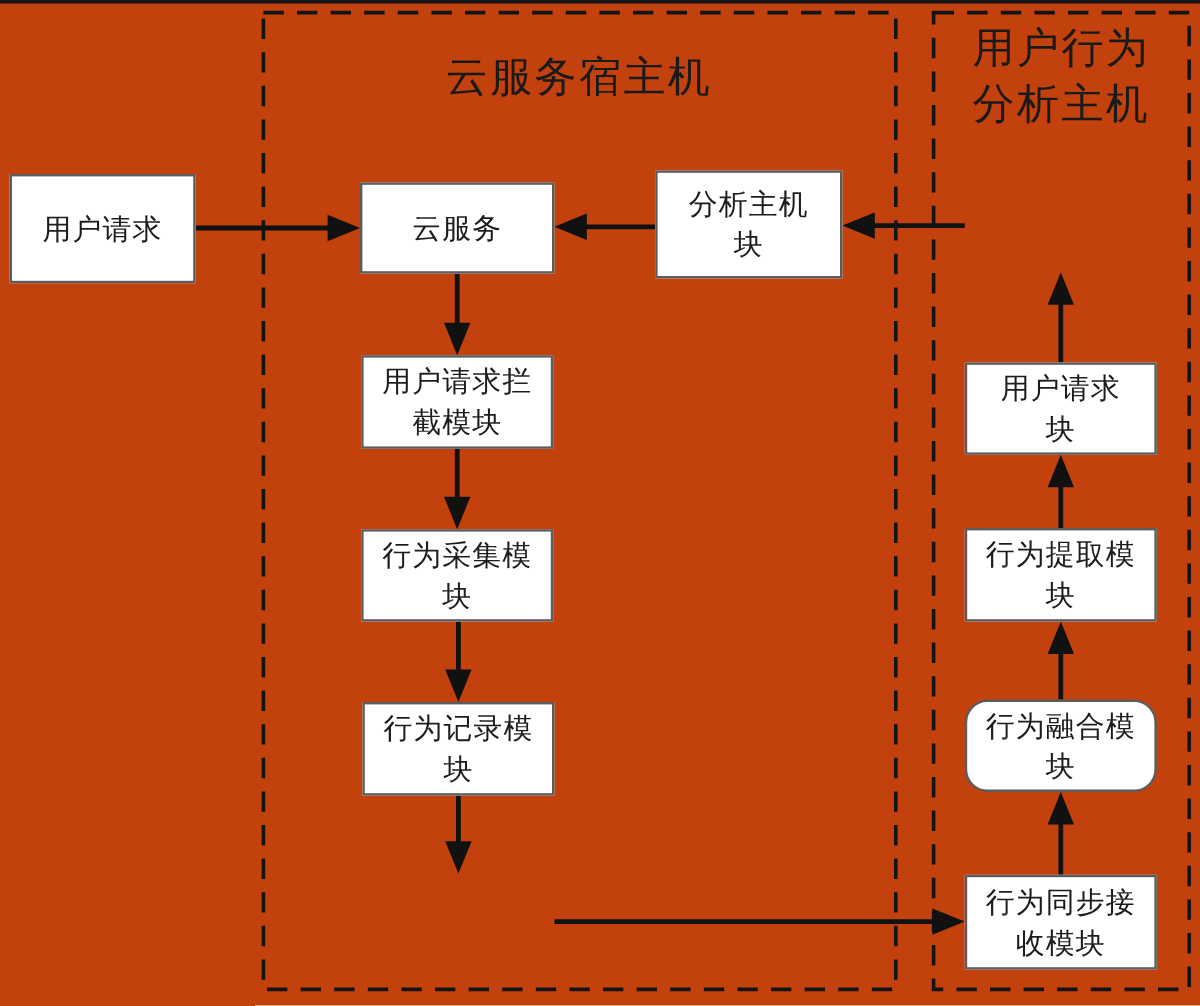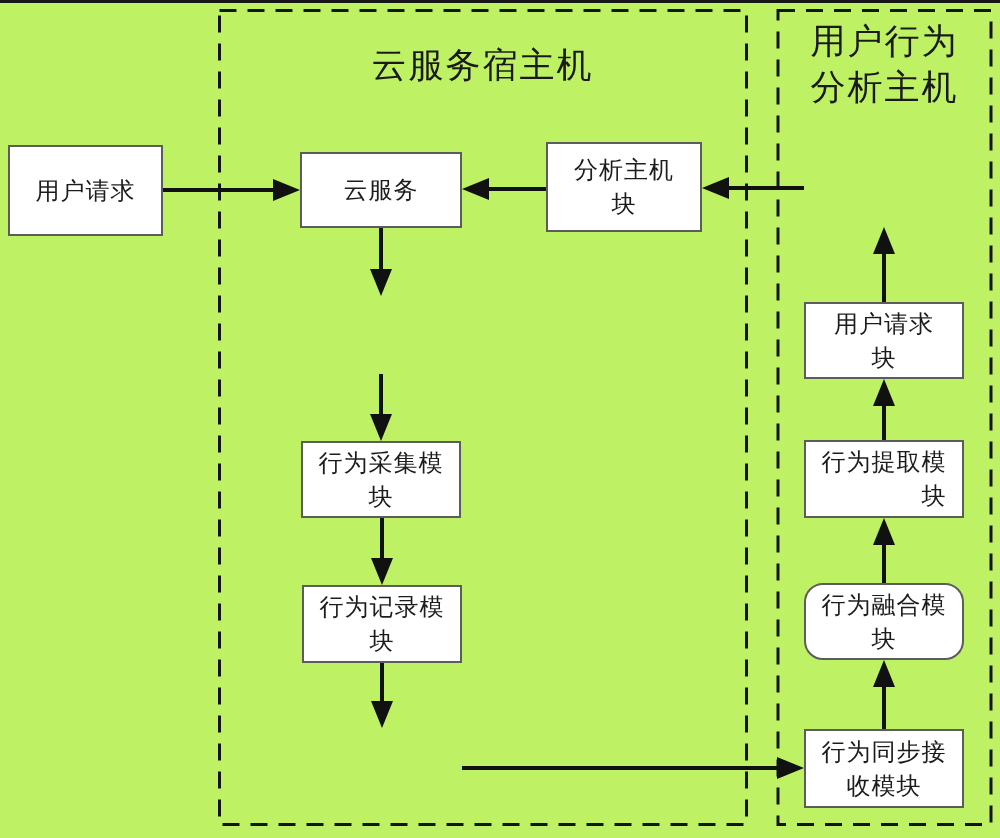--- a/index.html
+++ b/index.html
@@ -1,20 +1,20 @@
 <!DOCTYPE html>
 <html><head>
 <meta charset="utf-8">
 <style>
   html, body { margin: 0; padding: 0; background: #ffffff; }
   #stage {
     position: relative;
     width: 1000px;
     height: 838px;
-    background: #bef264;
+    background: #c2410c;
     overflow: hidden;
     font-family: "DejaVu Serif", "Liberation Serif", serif;
   }
   #top-scan-line {
     position: absolute;
     left: 0; top: 0;
     width: 1000px; height: 3px;
     background: #161616;
   }
   #diagram-svg {
@@ -56,21 +56,21 @@
   }
   #n-user-request       { left: 8px;   top: 145px; width: 155px; height: 91px; }
   #n-cloud-service      { left: 300px; top: 152px; width: 162px; height: 76px; }
   #n-access-control     { left: 546px; top: 142px; width: 156px; height: 90px; }
   #n-malicious-user-id  { left: 804px; top: 149px; width: 158px; height: 78px; }
   #n-request-intercept  { left: 301px; top: 296px; width: 160px; height: 78px; }
   #n-behavior-collect   { left: 301px; top: 441px; width: 160px; height: 77px; }
   #n-behavior-record    { left: 302px; top: 585px; width: 160px; height: 78px; }
   #n-behavior-sync-send { left: 302px; top: 728px; width: 160px; height: 79px; }
   #n-feature-construct  { left: 804px; top: 302px; width: 160px; height: 77px; }
-  #n-behavior-extract   { left: 804px; top: 440px; width: 160px; height: 78px; text-align: right; }
+  #n-behavior-extract   { left: 804px; top: 440px; width: 160px; height: 78px; }
   #n-behavior-fuse      { left: 804px; top: 583px; width: 160px; height: 77px; border-radius: 19px; }
   #n-behavior-sync-recv { left: 804px; top: 729px; width: 160px; height: 79px; }
 </style>
 </head>
 <body>
 
 <div id="stage">
 
   <div id="top-scan-line"></div>
 
@@ -135,20 +135,22 @@
 分析主机</div>
 
   <div class="node" id="n-user-request">用户请求</div>
 
   <div class="node" id="n-cloud-service">云服务</div>
 
   <div class="node" id="n-access-control">分析主机
 块</div>
 
 
+  <div class="node" id="n-request-intercept">用户请求拦
+截模块</div>
 
   <div class="node" id="n-behavior-collect">行为采集模
 块</div>
 
   <div class="node" id="n-behavior-record">行为记录模
 块</div>
 
 
   <div class="node" id="n-feature-construct">用户请求
 块</div>

